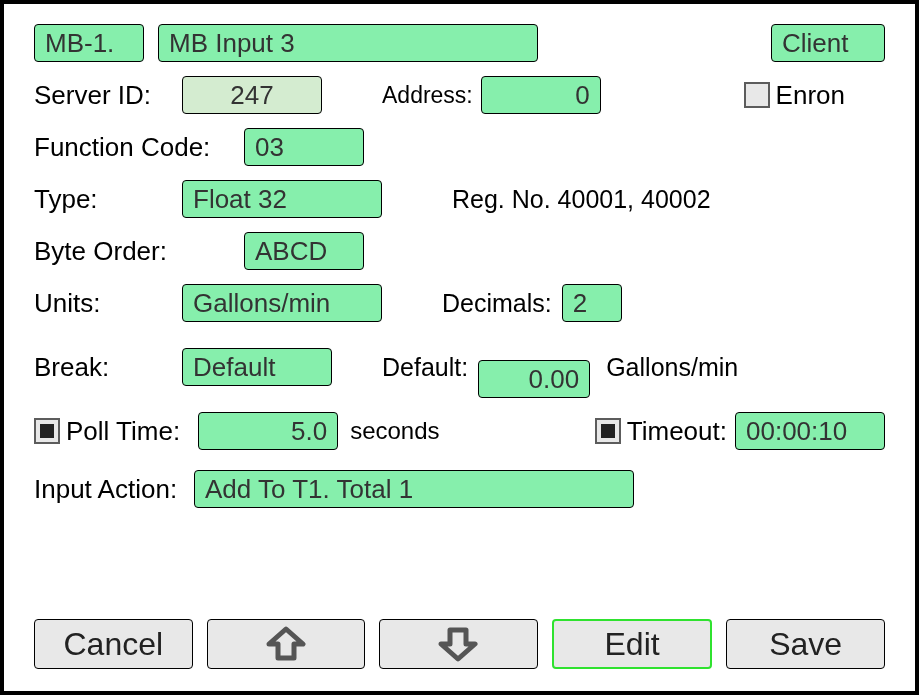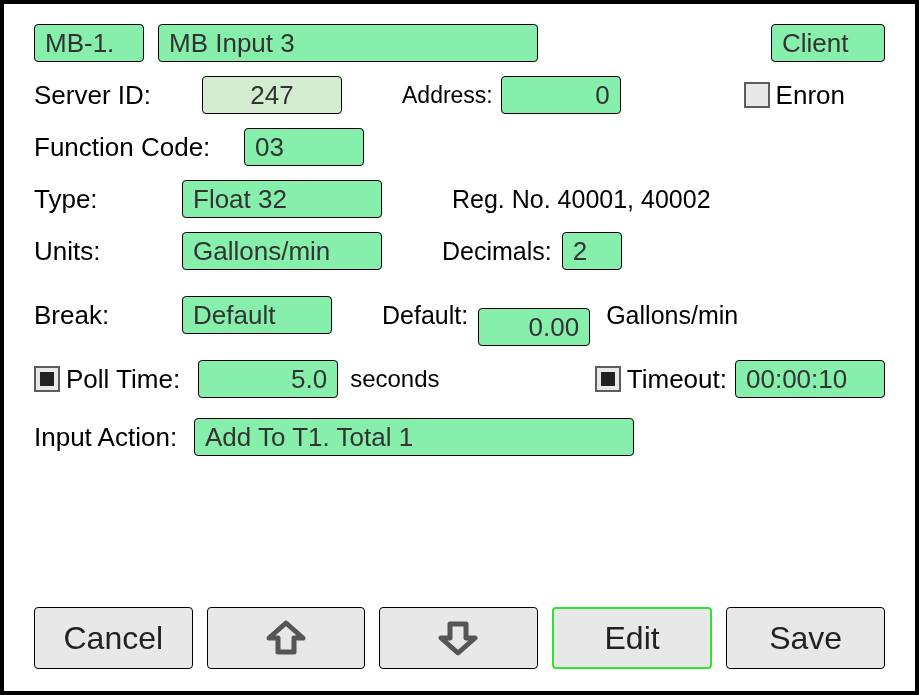--- a/index.html
+++ b/index.html
@@ -34,21 +34,20 @@
     padding: 3px 10px;
     font-size: 26px;
     color: #333;
     height: 38px;
     display: inline-flex;
     align-items: center;
   }
   .field.green {
     background: #d4ecd0;
     justify-content: center;
-    margin-left: 20px;
   }
   .field.right { justify-content: flex-end; }
   .field.left { justify-content: flex-start; }
   .checkbox {
     width: 26px;
     height: 26px;
     border: 2px solid #5c5c5c;
     background: #e8e8e8;
     display: inline-flex;
     align-items: center;
@@ -64,21 +63,21 @@
   .bottom-row {
     position: absolute;
     left: 30px;
     right: 30px;
     bottom: 22px;
     display: flex;
     gap: 14px;
   }
   .btn {
     flex: 1;
-    height: 62px;
+    height: 50px;
     background: #e8e8e8;
     border: 1px solid #000;
     border-radius: 4px;
     display: flex;
     align-items: center;
     justify-content: center;
     font-size: 32px;
     color: #222;
     cursor: pointer;
   }
@@ -118,20 +117,24 @@
     <div class="field left" style="width:120px;">03</div>
   </div>
 
   <div class="row">
     <span class="label" style="width:148px;">Type:</span>
     <div class="field left" style="width:200px;">Float 32</div>
     <div style="width:70px;"></div>
     <span class="label" style="font-size:25px;">Reg. No. 40001, 40002</span>
   </div>
 
+  <div class="row">
+    <span class="label" style="width:210px;">Byte Order:</span>
+    <div class="field left" style="width:120px;">ABCD</div>
+  </div>
 
   <div class="row">
     <span class="label" style="width:148px;">Units:</span>
     <div class="field left" style="width:200px;">Gallons/min</div>
     <div style="width:60px;"></div>
     <span class="label" style="font-size:25px;">Decimals:</span>
     <div style="width:10px;"></div>
     <div class="field left" style="width:60px;">2</div>
   </div>
 

